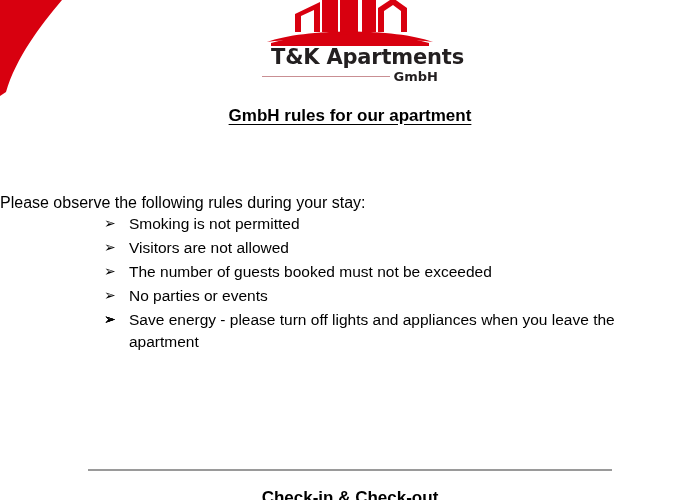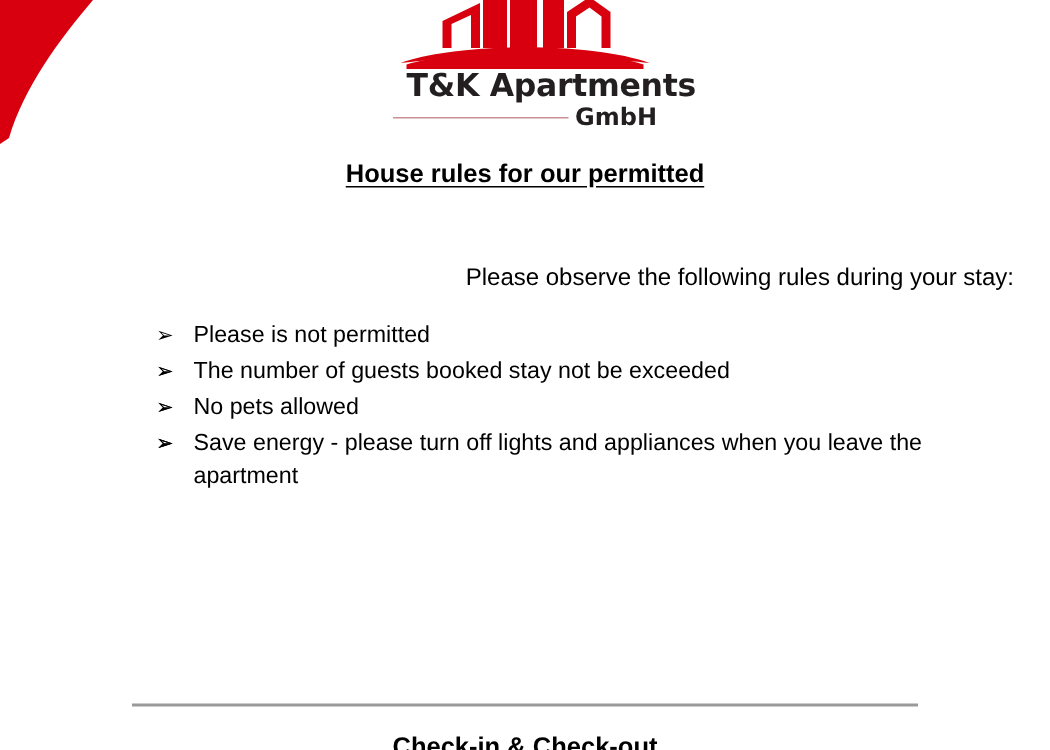--- a/index.html
+++ b/index.html
@@ -61,21 +61,21 @@
     justify-content: flex-end;
     gap: 4px;
   }
   .logo-sub-rule {
     flex: 1 1 auto;
     height: 1px;
     background: #c98f93;
   }
   .logo-sub-text {
     font-family: "DejaVu Sans", sans-serif;
-    font-size: 16px;
+    font-size: 13px;
     font-weight: bold;
     color: #231f20;
     line-height: 1;
   }
 
   
   .doc-title {
     position: absolute;
     top: 106px;
     left: 0;
@@ -83,24 +83,24 @@
     text-align: center;
     font-size: 17px;
     font-weight: bold;
     text-decoration: underline;
     text-underline-offset: 3px;
   }
 
   
   .intro-line {
     position: absolute;
-    top: 177px;
+    top: 194px;
     left: 0;
     width: 676px;
-    text-align: right;
+    text-align: left;
     font-size: 16px;
   }
 
   
   .rules-list {
     position: absolute;
     top: 213px;
     left: 104px;
     width: 540px;
     list-style: none;
@@ -173,42 +173,43 @@
   </svg>
 
   <div class="logo-wordmark">T&amp;K Apartments</div>
 
   <div class="logo-sub-row">
     <span class="logo-sub-rule"></span>
     <span class="logo-sub-text">GmbH</span>
   </div>
 </div>
 
-<div class="doc-title">House rules for our permitted</div>
+<div class="doc-title">GmbH rules for our apartment</div>
 
 <div class="intro-line">Please observe the following rules during your stay:</div>
 
 <ul class="rules-list">
   <li class="rule-item">
     <span class="rule-bullet">➢</span>
-    <span>Please is not permitted</span>
-  </li>
-  <li class="rule-item">
-    <span class="rule-bullet">➢</span>
-  </li>
-  <li class="rule-item">
-    <span class="rule-bullet">➢</span>
-    <span>The number of guests booked stay not be exceeded</span>
-  </li>
-  <li class="rule-item">
-    <span class="rule-bullet">➢</span>
-  </li>
-  <li class="rule-item">
-    <span class="rule-bullet">➢</span>
-    <span>No pets allowed</span>
+    <span>Smoking is not permitted</span>
+  </li>
+  <li class="rule-item">
+    <span class="rule-bullet">➢</span>
+    <span>Visitors are not allowed</span>
+  </li>
+  <li class="rule-item">
+    <span class="rule-bullet">➢</span>
+    <span>The number of guests booked must not be exceeded</span>
+  </li>
+  <li class="rule-item">
+    <span class="rule-bullet">➢</span>
+    <span>No parties or events</span>
+  </li>
+  <li class="rule-item">
+    <span class="rule-bullet">➢</span>
   </li>
   <li class="rule-item">
     <span class="rule-bullet">➢</span>
   </li>
   <li class="rule-item">
     <span class="rule-bullet">➢</span>
   </li>
   <li class="rule-item">
     <span class="rule-bullet">➢</span>
     <span>Save energy - please turn off lights and appliances when you leave the apartment</span>

